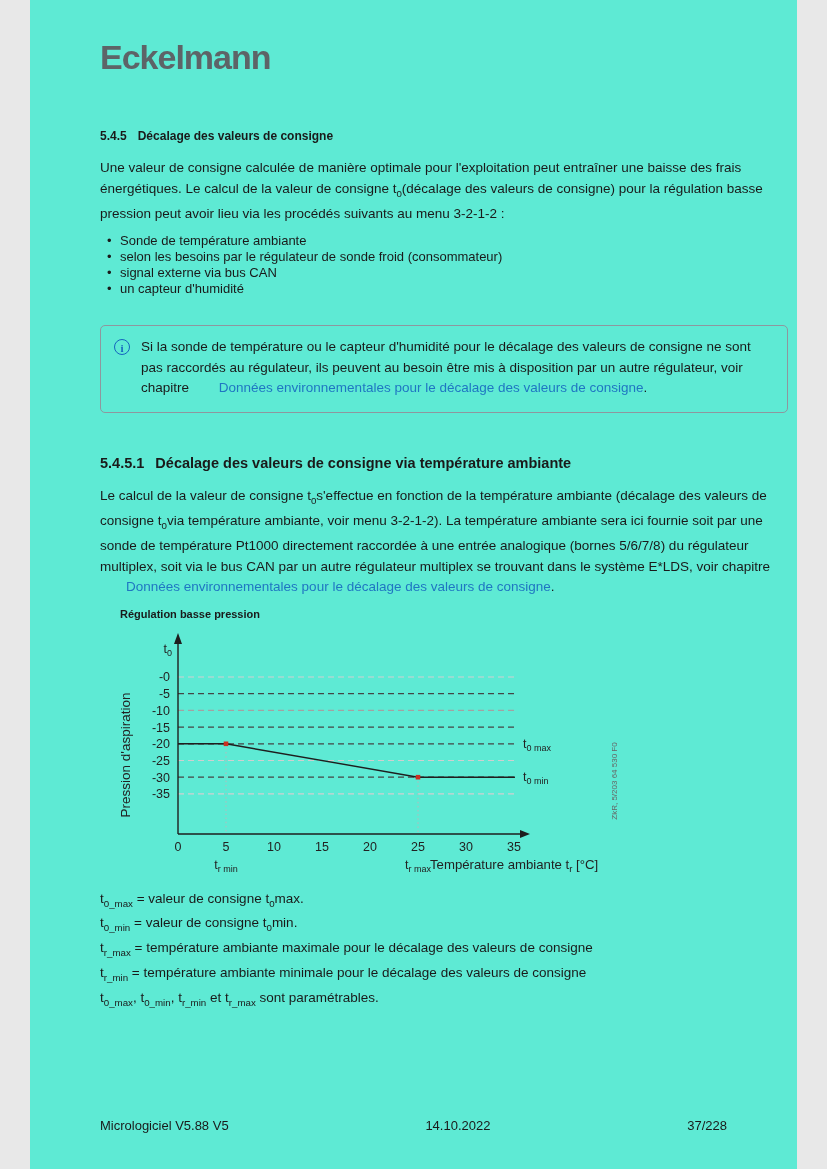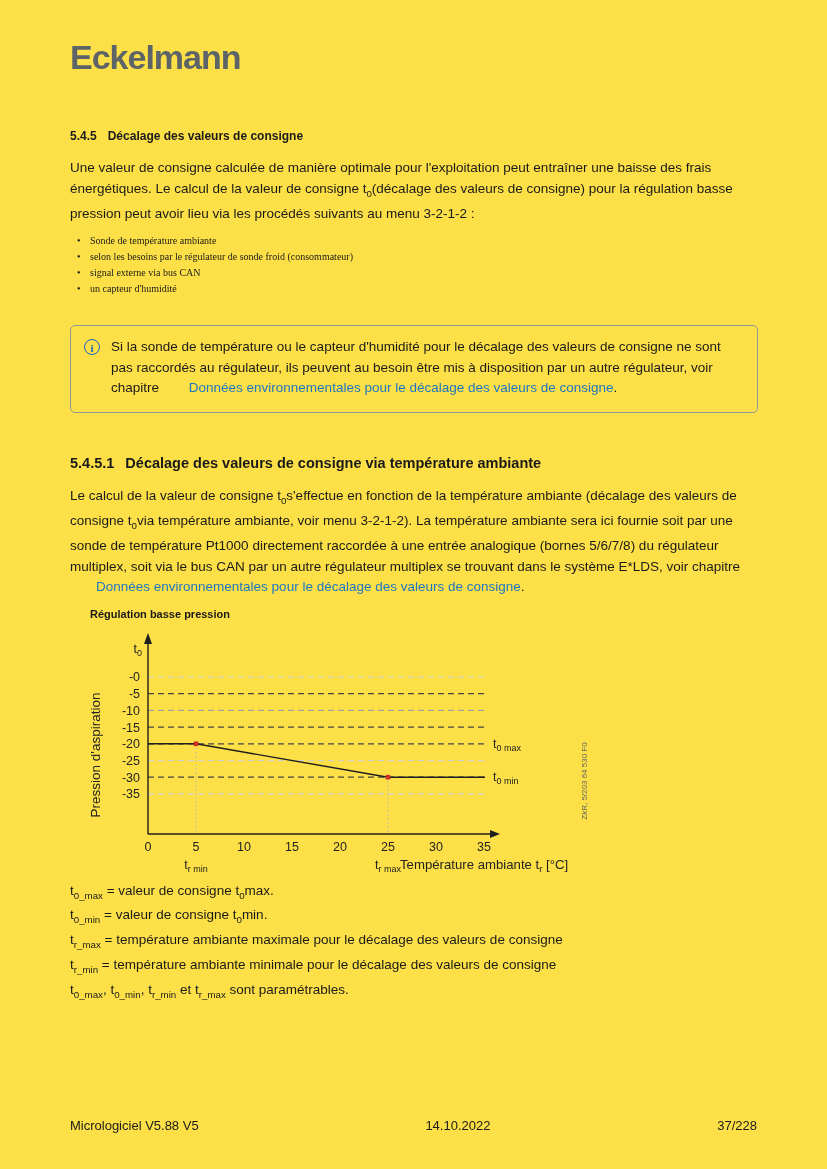--- a/index.html
+++ b/index.html
@@ -2,51 +2,51 @@
 <html lang="fr" style="--link: #1f76c2; --logo: #5d6467; --marker: #cc2f21; --info: #1565bf; --note-border: #8e979e;"><head>
 <meta charset="utf-8">
 <style>
   :root{
     --link:#1f76c2; --logo:#5d6467; --marker:#cc2f21;
     --info:#1565bf; --note-border:#8e979e; --ink:#1a1a1a;
   }
   *{box-sizing:border-box;}
   html,body{margin:0;padding:0;background:#e8e8e8;}
   .page{
-    position:relative; width:827px; height:1169px; margin:0 auto;
-    background:#fde047; overflow:hidden;
+    position:relative; width:767px; height:1169px; margin:0 auto;
+    background:#5eead4; overflow:hidden;
     font-family:"Liberation Sans", sans-serif; color:var(--ink);
   }
   .logo{
     position:absolute; left:70px; top:38px;
     font-size:34px; font-weight:700; color:var(--logo); letter-spacing:-1px;
   }
   .content{position:absolute; left:70px; top:129px; width:688px;}
   h2.sec{font-size:12px; font-weight:700; margin:0;}
   h3.sec{font-size:14.5px; font-weight:700; margin:42px 0 0;}
   .sec .num{margin-right:11px;}
   p.body{font-size:13.5px; line-height:20.5px; margin:15px 0 0; text-align:left;}
   sub{font-size:72%;}
   ul.bullets{list-style:none; margin:9px 0 0; padding:0;}
-  ul.bullets li{font-size:10px; line-height:15.8px; padding-left:20px; position:relative;font-family:Liberation Serif, serif;}
+  ul.bullets li{font-size:13px; line-height:15.8px; padding-left:20px; position:relative;}
   ul.bullets li::before{content:"\2022"; position:absolute; left:7px;}
   .note{
     margin-top:29px; border:1px solid var(--note-border); border-radius:5px;
     padding:11px 14px 13px 13px; display:flex; gap:11px; align-items:flex-start;
   }
   .note .icon{
     width:16px; height:16px; border:1.5px solid var(--info); border-radius:50%;
     color:var(--info); font-size:11px; font-weight:700; line-height:16px;
     text-align:center; flex-shrink:0; margin-top:2px; font-family:"Liberation Serif", serif;
   }
   .note .txt{font-size:13.5px; line-height:20.5px;}
   .doc-link{color:var(--link); cursor:pointer;padding-left:26px;}
   .chart-title{font-size:11px; margin:10px 0 9px 20px;font-weight:bold;}
   svg.chart{display:block; margin-top:6px;}
-  .legend{margin-top:0;}
+  .legend{margin-top:8px;}
   .legend div{font-size:13.5px; line-height:20px;}
   .footer{
     position:absolute; left:70px; right:70px; top:1118px;
     display:flex; justify-content:space-between; font-size:13px;
   }
 </style>
 </head>
 <body>
 
 <div class="page">

